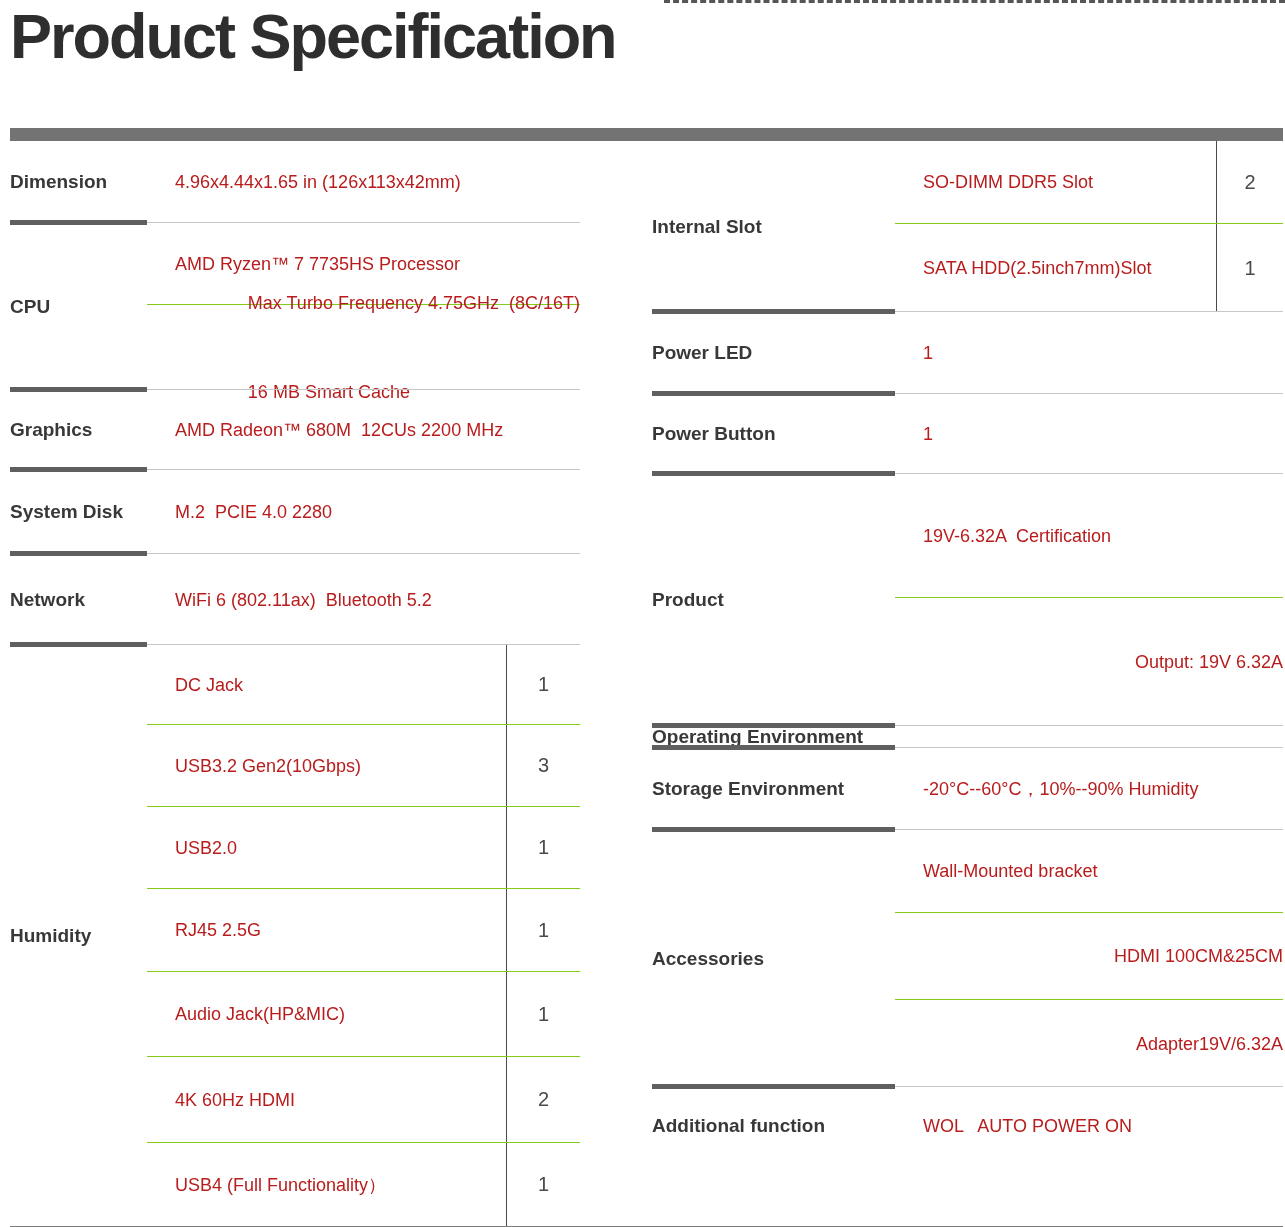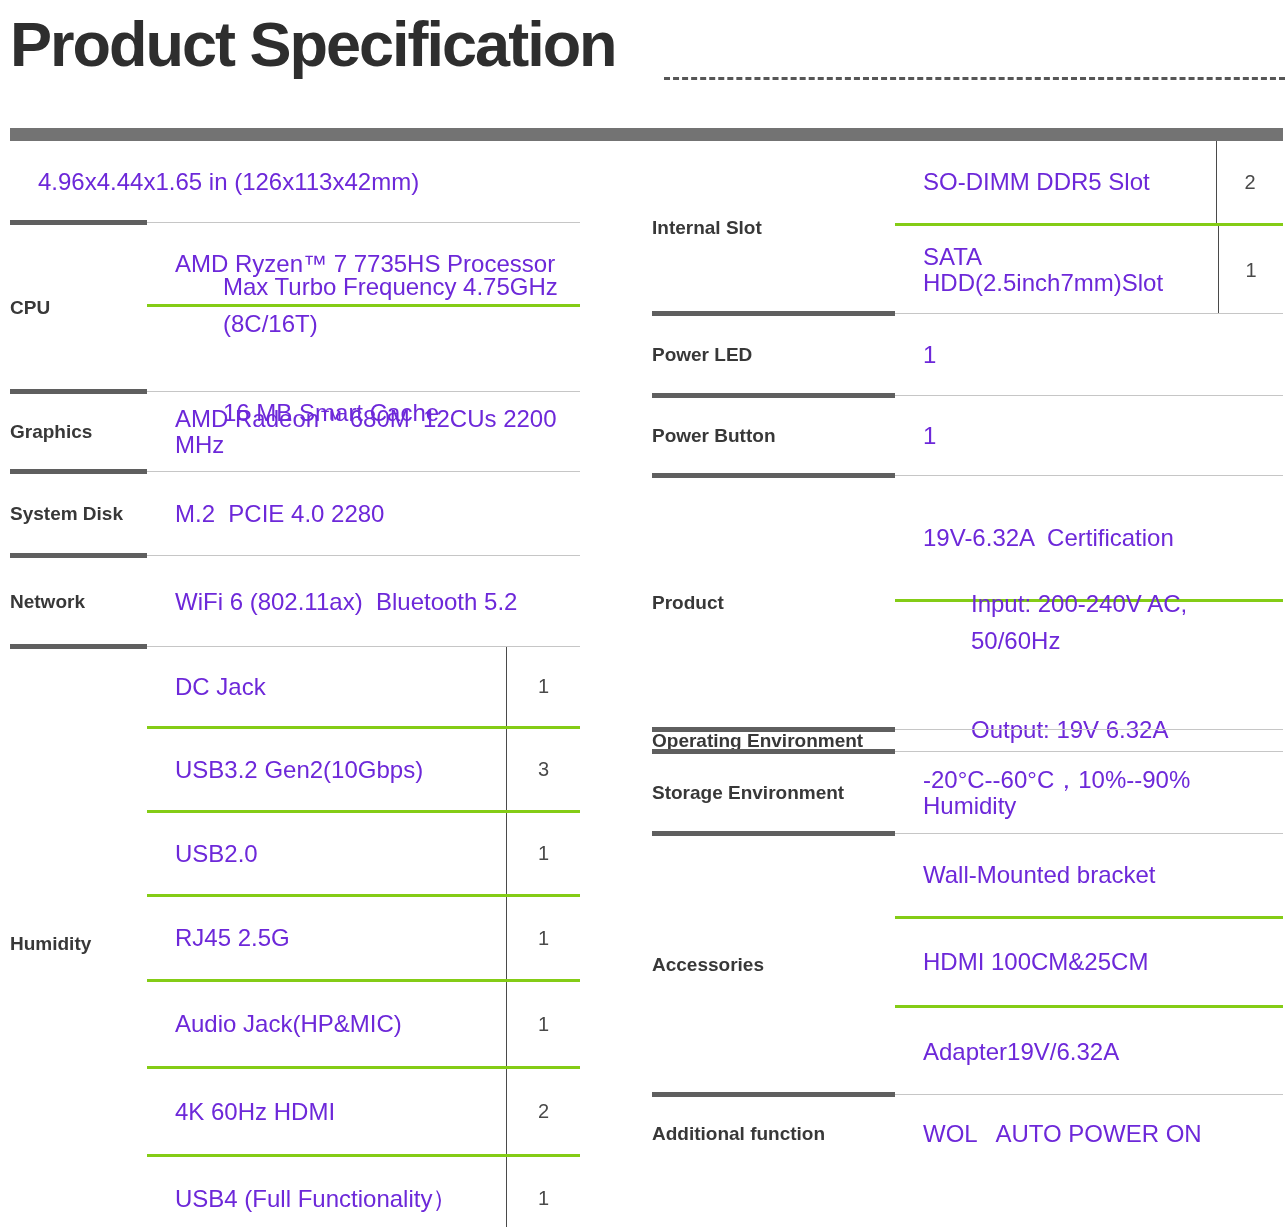--- a/index.html
+++ b/index.html
@@ -2,21 +2,21 @@
 <html><head>
 <meta charset="utf-8">
 <style>
   html,body { margin:0; padding:0; background:#ffffff; }
   body {
     width:1285px; height:1227px; overflow:hidden;
     font-family:"Liberation Sans","DejaVu Sans",sans-serif;
     color:#4a4a4a;
   }
   
-  .header { display:flex; align-items:flex-end; height:80px; padding-left:10px; }
+  .header { display:flex; align-items:flex-start; height:80px; padding-left:10px; }
   .title {
     margin:0; font-size:63px; font-weight:700; letter-spacing:-2px;
     color:#2e2e2e; white-space:nowrap;
   }
   .dash { flex:1; margin-left:48px; margin-right:0; border-top:3px dashed #565656; height:0; }
   
   .spec { margin:48px 2px 0 10px; width:1273px; }
   .bar { width:100%; background:#737373; }
   .bar.top { height:13px; }
   .bar.bottom { height:9px; background:#7b7b7b; }
@@ -33,23 +33,23 @@
   .section:not(:last-child)::before {
     content:""; position:absolute; left:0; bottom:-2px; height:5px;
     width:var(--lw); background:#5f5f5f; z-index:2;
   }
   .label {
     width:var(--lw); display:flex; align-items:center;
     font-size:19px; font-weight:700; color:#383838; white-space:pre-wrap;
   }
   .rows { flex:1; display:flex; flex-direction:column; }
   .row { display:flex; align-items:center; }
-  .row + .row { border-top:3px solid #84cc16; }
+  .row + .row { border-top:1px solid #84cc16;justify-content:flex-end; }
   .val {
-    padding-left:28px; font-size:24px; color:#6d28d9; white-space:pre-wrap;
+    padding-left:28px; font-size:18px; color:#b91c1c; white-space:pre-wrap;
     line-height:26px;
   }
   .val.multi div { line-height:37px;margin-left:48px; }
   .qty {
     margin-left:auto; width:var(--qw); align-self:stretch;
     border-left:1.5px solid #4a4a4a;
     display:flex; align-items:center; justify-content:center;
     font-size:20px; color:#4a4a4a;
   }
 </style>
@@ -62,20 +62,21 @@
 </div>
 
 <div class="spec">
   <div class="bar top"></div>
 
   <div class="columns">
 
     <div class="spec-table table-left">
 
       <div class="section">
+        <div class="label">Dimension</div>
         <div class="rows">
           <div class="row" style="height:82px">
             <div class="val">4.96x4.44x1.65 in (126x113x42mm)</div>
           </div>
         </div>
       </div>
 
       <div class="section">
         <div class="label">CPU</div>
         <div class="rows">
@@ -189,21 +190,20 @@
       </div>
 
       <div class="section">
         <div class="label">Product</div>
         <div class="rows">
           <div class="row" style="height:123px">
             <div class="val">19V-6.32A  Certification</div>
           </div>
           <div class="row" style="height:128px">
             <div class="val multi">
-              <div>Input: 200-240V AC, 50/60Hz</div>
               <div>Output: 19V 6.32A</div>
             </div>
           </div>
         </div>
       </div>
 
       <div class="section">
         <div class="label">Operating Environment</div>
       </div>
 

